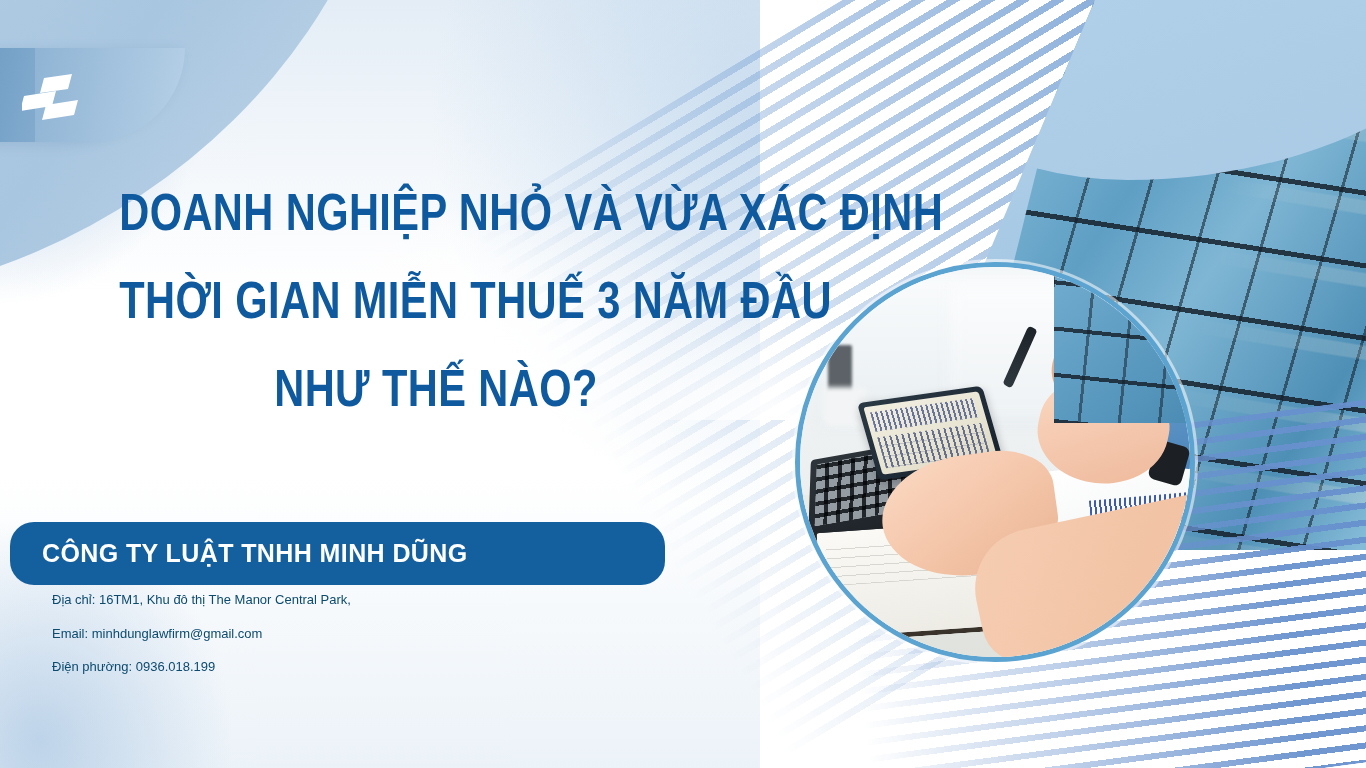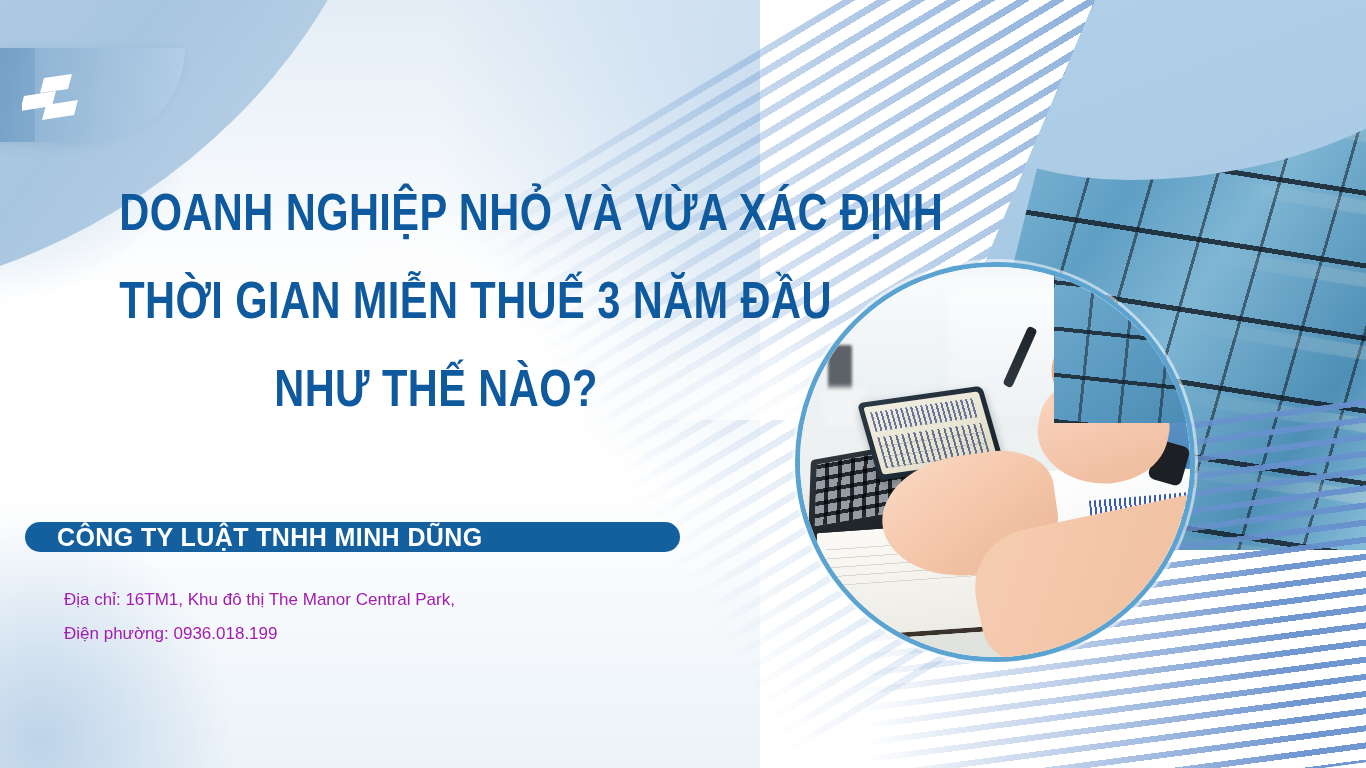--- a/index.html
+++ b/index.html
@@ -258,34 +258,34 @@
     letter-spacing:.5px;
     color:#0f5a9e;
     transform:scaleX(.80);
     transform-origin:center;
     white-space:nowrap;
     text-shadow:0 1px 0 rgba(255,255,255,.35);
   }
 
   
   .badge{
-    position:absolute; left:25px; top:522px; width:655px; height:30px;
+    position:absolute; left:10px; top:522px; width:655px; height:63px;
     background:#14609f; border-radius:24px; z-index:20;
     display:flex; align-items:center;
   }
   .badge-label{
     margin-left:32px; color:#ffffff; font-weight:bold;
     font-size:25px; letter-spacing:.4px;
     font-family:"Liberation Sans", sans-serif;
   }
 
   
   .contact{
-    position:absolute; left:64px; top:583px; width:640px; z-index:20;
-    font-size:17px; color:#a21caf; line-height:33.5px;
+    position:absolute; left:52px; top:583px; width:640px; z-index:20;
+    font-size:13px; color:#0c4a6e; line-height:33.5px;
   }
   .contact div{ white-space:nowrap; }
 </style>
 </head>
 <body>
 
 <div id="stage">
 
   <div class="bg-left-wash"></div>
   <div class="bg-center-wash"></div>
@@ -343,16 +343,17 @@
     <span class="hl">THỜI GIAN MIỄN THUẾ 3 NĂM ĐẦU</span>
     <span class="hl">NHƯ THẾ NÀO?</span>
   </div>
 
   <div class="badge">
     <span class="badge-label">CÔNG TY LUẬT TNHH MINH DŨNG</span>
   </div>
 
   <div class="contact">
     <div>Địa chỉ: 16TM1, Khu đô thị The Manor Central Park,</div>
+    <div>Email: minhdunglawfirm@gmail.com</div>
     <div>Điện phường: 0936.018.199</div>
   </div>
 
 </div>
 
 </body></html>

